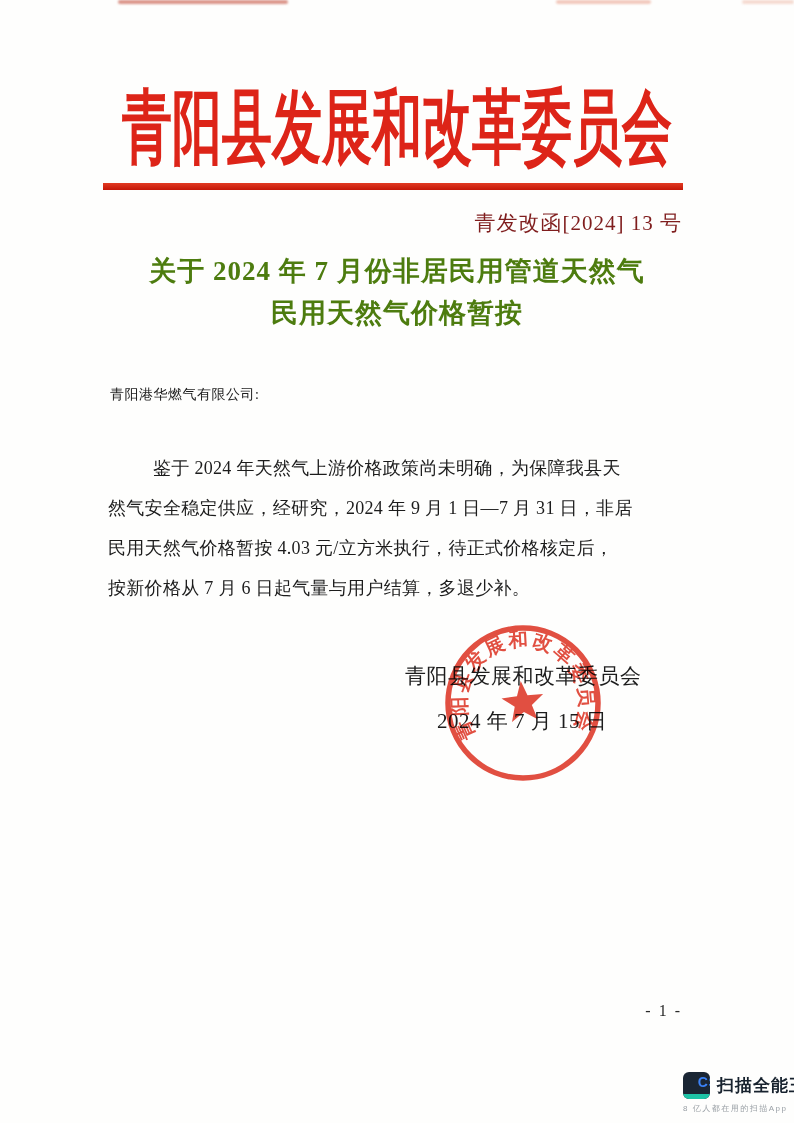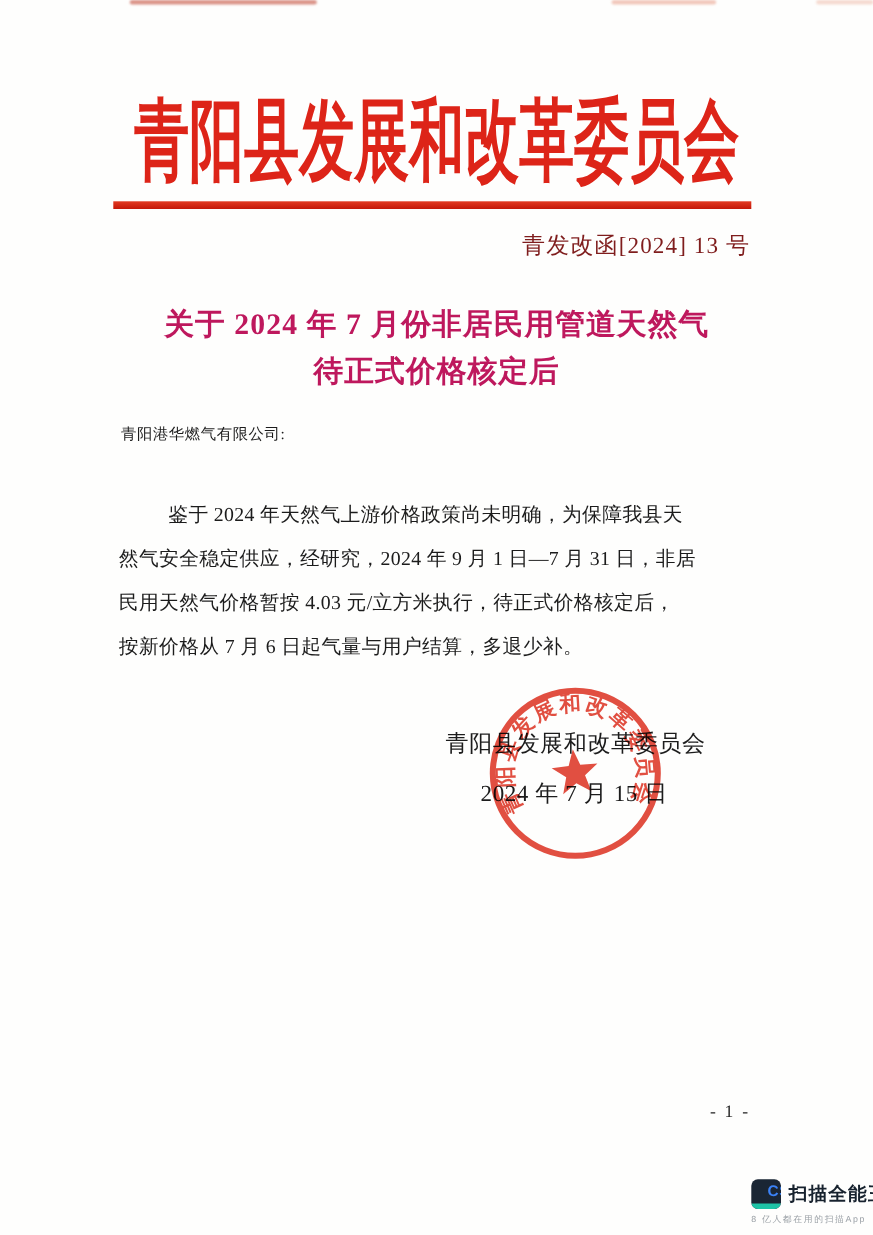--- a/index.html
+++ b/index.html
@@ -35,23 +35,23 @@
     top:183px;left:103px;width:580px;height:7px;
     background:linear-gradient(#e23a22,#c41708);
   }
   .doc-number{
     top:209px;right:112px;
     font-size:21px;letter-spacing:1px;color:#7f1d1d;
     white-space:nowrap;
   }
 
   .title{
-    top:274px;left:0;width:794px;
+    top:250px;left:0;width:794px;
     text-align:center;
-    font-size:27px;font-weight:bold;color:#be185d;
+    font-size:27px;font-weight:bold;color:#4d7c0f;
     line-height:42px;letter-spacing:1px;
   }
 
   .salutation{
     top:386px;left:110px;
     font-size:14px;letter-spacing:.5px;
   }
   .body-block{
     top:448px;left:108px;width:584px;
     font-size:18px;line-height:40px;
@@ -113,21 +113,21 @@
   <div class="smudge smudge3"></div>
 
   <div class="abs agency">青阳县发展和改革委员会</div>
 
   <div class="abs rule"></div>
 
   <div class="abs doc-number">青发改函[2024] 13 号</div>
 
   <div class="abs title">
     <div>关于 2024 年 7 月份非居民用管道天然气</div>
-    <div>待正式价格核定后</div>
+    <div>民用天然气价格暂按</div>
   </div>
 
   <div class="abs salutation">青阳港华燃气有限公司:</div>
 
   <div class="abs body-block">
     <div class="body-line indent">鉴于 2024 年天然气上游价格政策尚未明确，为保障我县天</div>
     <div class="body-line">然气安全稳定供应，经研究，2024 年 9 月 1 日—7 月 31 日，非居</div>
     <div class="body-line">民用天然气价格暂按 4.03 元/立方米执行，待正式价格核定后，</div>
     <div class="body-line">按新价格从 7 月 6 日起气量与用户结算，多退少补。</div>
   </div>

